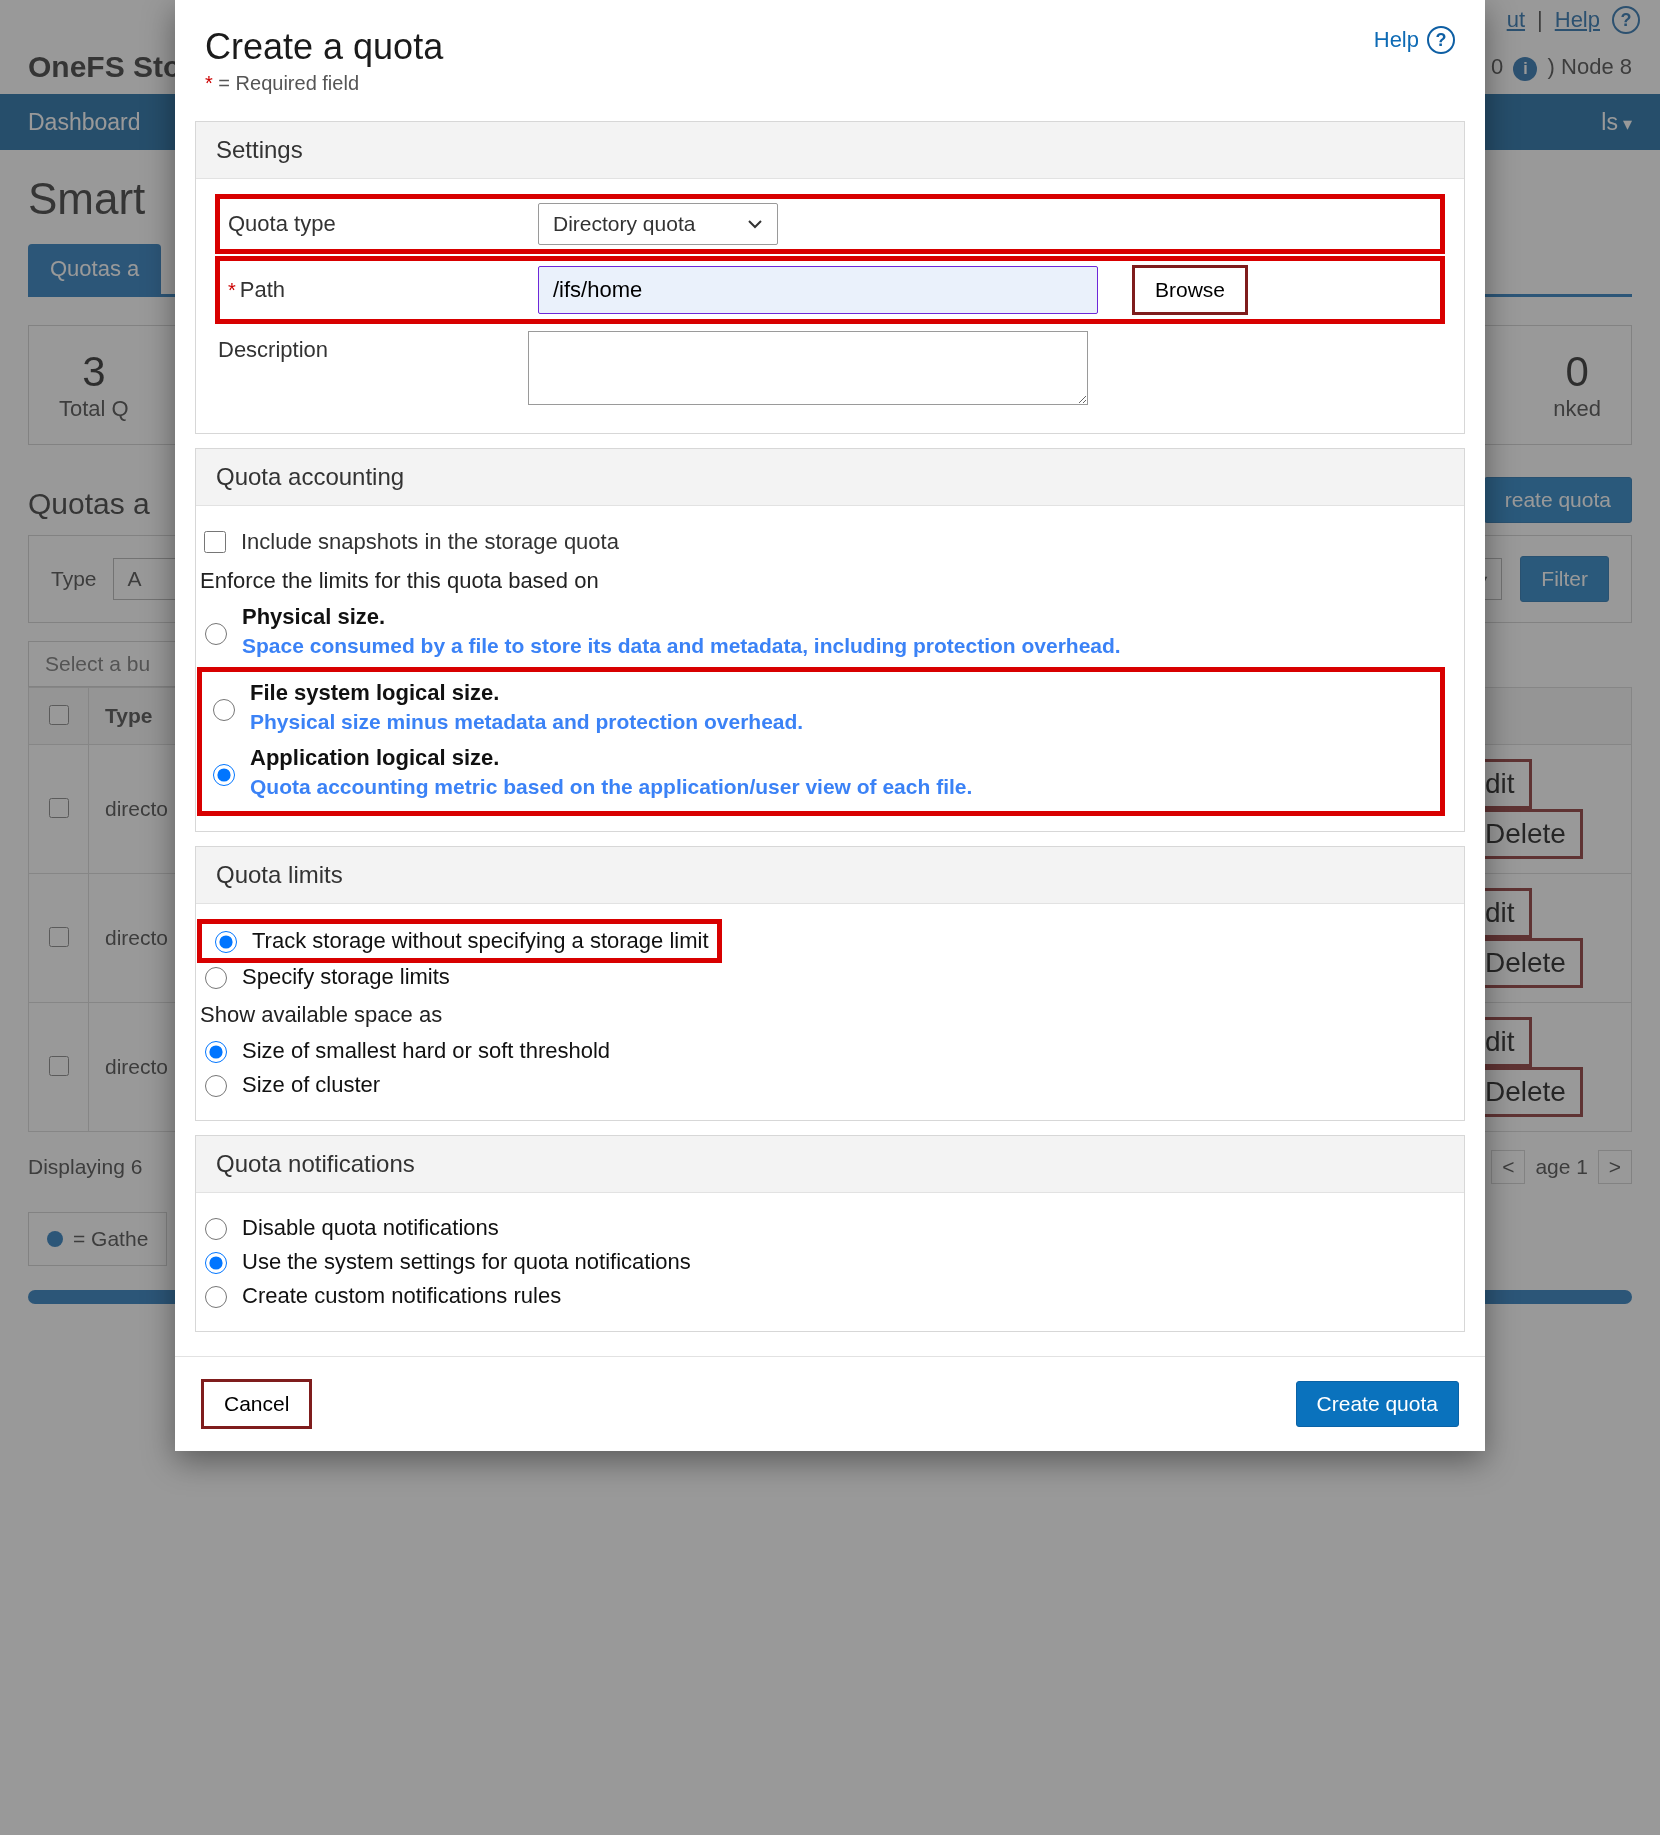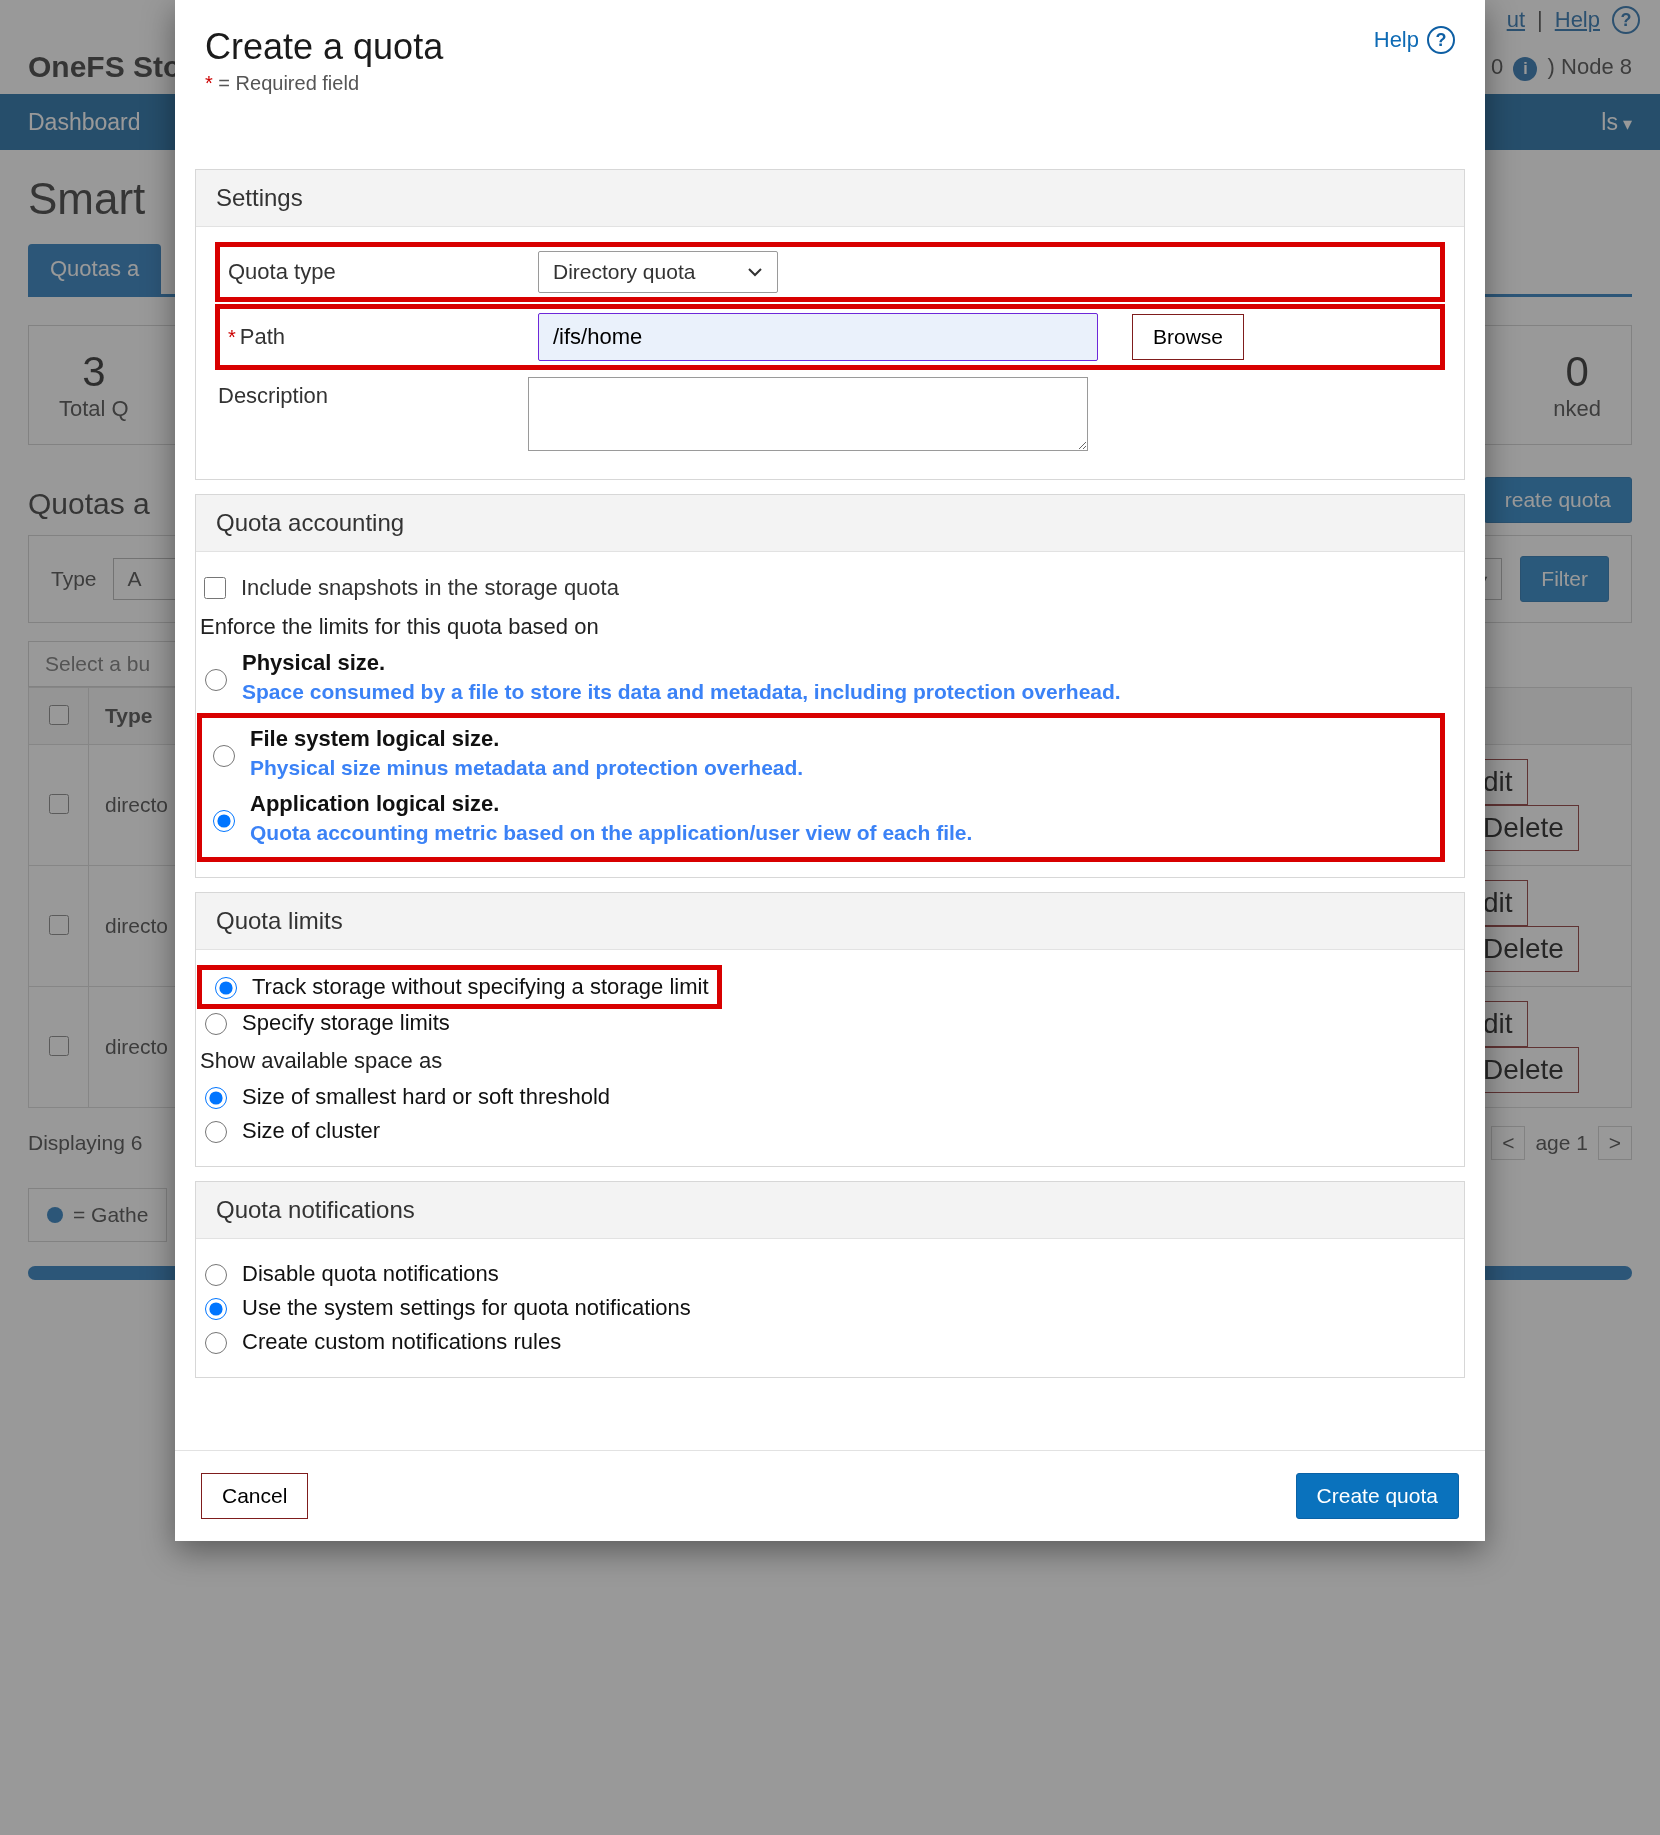--- a/index.html
+++ b/index.html
@@ -58,21 +58,21 @@
   .card .lbl{ font-size:22px; color:#333;}
   .section-title{ font-size:30px; color:#222; padding:6px 28px;}
   .toolbar{
     display:flex; justify-content:flex-end; padding:4px 28px 12px;
   }
   .btn{
     font-size:21px; padding:10px 20px; border-radius:3px;
     border:1px solid #0a62a6; background:#0a72bd; color:#fff; cursor:pointer;
   }
   .btn-outline{
-    font-size:21px; padding:10px 20px; border:1px solid #7f1d1d; background:#fff; cursor:pointer;
+    font-size:21px; padding:10px 20px; border:3px solid #7f1d1d; background:#fff; cursor:pointer;
   }
   .btn-sm{ font-size:28px; padding:6px 14px;}
   .filter-box{ margin:0 28px; border:1px solid #ccc; padding:20px 22px;
     display:flex; justify-content:space-between; align-items:center;}
   .filter-left{ display:flex; align-items:center; gap:16px;}
   .sel{
     border:1px solid #aaa; padding:8px 14px; font-size:21px; background:#fff; min-width:200px;
     display:flex; justify-content:space-between; align-items:center; cursor:pointer;
   }
   .sel .chev{ font-size:16px;}
@@ -93,21 +93,20 @@
   
   .overlay{
     position:absolute; inset:0; background:rgba(70,70,70,.55);
     display:flex; justify-content:center; align-items:flex-start;
   }
   .modal{
     margin-top:0; width:1310px; background:#fff;
     box-shadow:0 10px 30px rgba(0,0,0,.4);
     display:flex; flex-direction:column;
     max-height:1835px;
-    gap:48px;
   }
   .modal-head{ padding:26px 30px 8px; display:flex; justify-content:space-between; align-items:flex-start;}
   .modal-title{ font-size:36px; color:#1b1b1b; font-weight:400;}
   .req-note{ font-size:20px; color:#555; margin-top:4px;}
   .req-note .star{ color:#c00; font-size:20px;}
   .modal-help{ display:flex; gap:8px; align-items:center; color:#0e6bb5; font-size:22px; cursor:pointer;}
   .modal-body{ padding:4px 20px 10px; overflow:auto;}
   .panel{ border:1px solid #d7d7d7; margin:14px 0; }
   .panel-head{ background:#f3f3f3; border-bottom:1px solid #e2e2e2;
     padding:14px 20px; font-size:24px; color:#333;}

